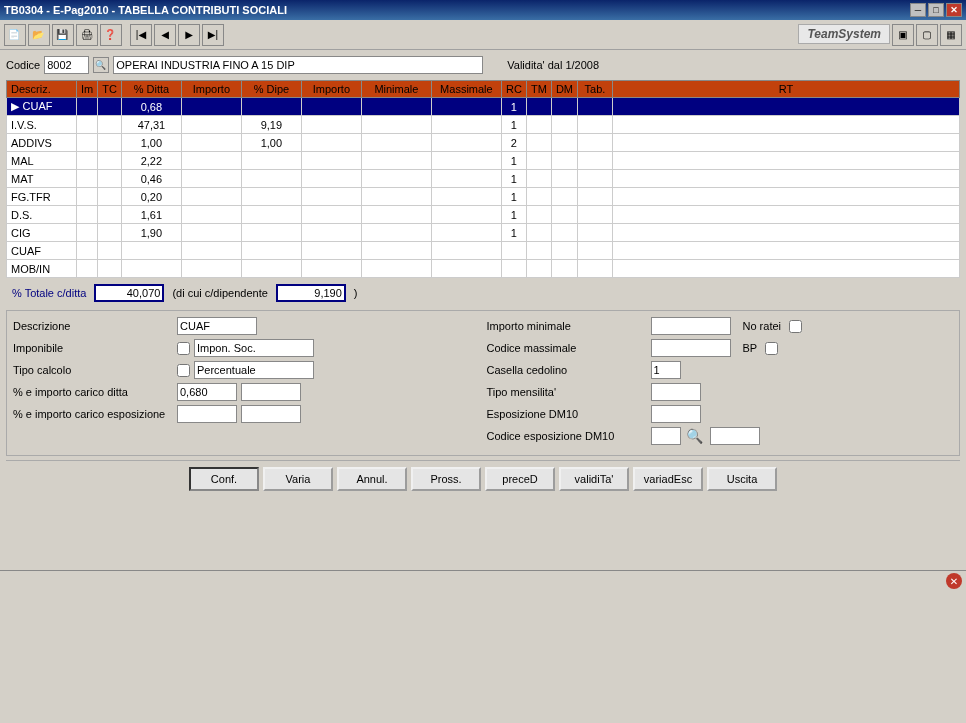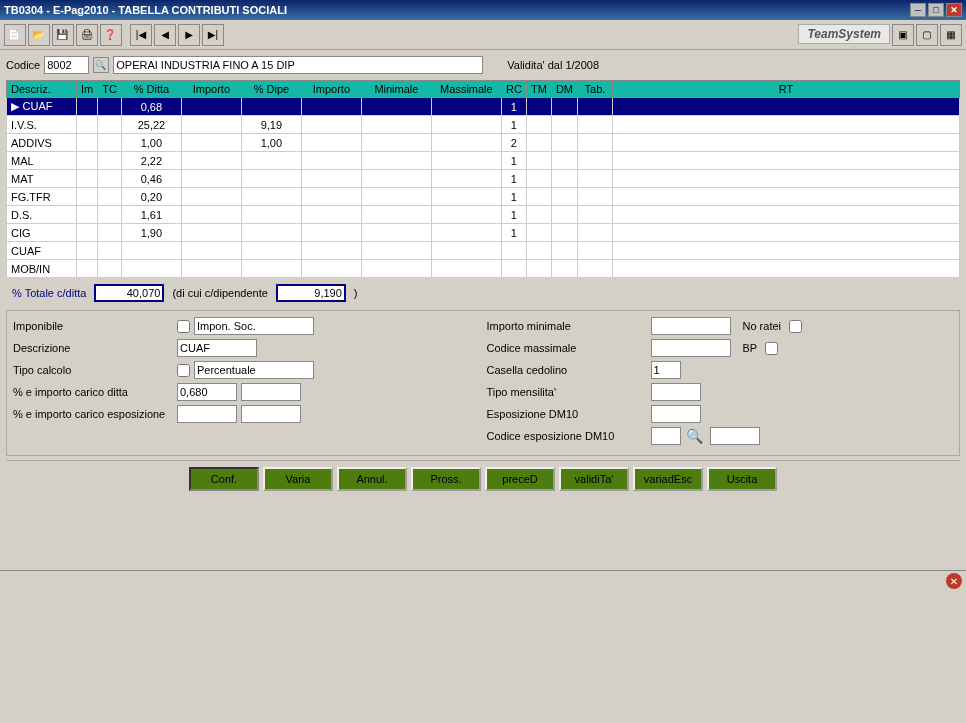--- a/index.html
+++ b/index.html
@@ -111,21 +111,21 @@
 
     
     .data-table {
       width: 100%;
       border-collapse: collapse;
       border: 1px solid #888;
       background: white;
       font-size: 11px;
     }
     .data-table th {
-      background: #14b8a6;
+      background: #c2410c;
       border: 1px solid #888;
       padding: 2px 4px;
       text-align: center;
       font-weight: normal;
       white-space: nowrap;
     }
     .data-table td {
       border: 1px solid #ccc;
       padding: 1px 4px;
       height: 18px;
@@ -206,21 +206,21 @@
       justify-content: center;
       gap: 4px;
       padding: 6px;
       background: #d4d0c8;
       border-top: 1px solid #aaa;
       margin-top: 4px;
     }
     .action-btn {
       min-width: 70px;
       height: 24px;
-      background: #4d7c0f;
+      background: #e5e5e5;
       border: 2px outset #f0f0f0;
       font-size: 11px;
       cursor: pointer;
       padding: 2px 6px;
       white-space: nowrap;
     }
     .action-btn.active {
       border: 2px inset #888;
     }
 
@@ -335,21 +335,21 @@
             <td class="center">1</td>
             <td class="center"></td>
             <td class="center"></td>
             <td class="center"></td>
             <td class="center"></td>
           </tr>
           <tr>
             <td class="">I.V.S.</td>
             <td class="center"></td>
             <td class="center"></td>
-            <td class="num">25,22</td>
+            <td class="num">47,31</td>
             <td class="num"></td>
             <td class="num">9,19</td>
             <td class="num"></td>
             <td class="num"></td>
             <td class="num"></td>
             <td class="center">1</td>
             <td class="center"></td>
             <td class="center"></td>
             <td class="center"></td>
             <td class="center"></td>
@@ -490,27 +490,27 @@
       <input class="totale-input" type="text" value="40,070" style="">
       <span>(di cui c/dipendente</span>
       <input class="totale-input" type="text" value="9,190" style="">
       <span>)</span>
     </div>
 
     <div class="bottom-section">
 
       <div class="bottom-left">
         <div class="form-row">
+          <span class="form-label" style="width:160px;">Descrizione</span>
+          <input class="form-input w80" type="text" value="CUAF" style="">
+        </div>
+        <div class="form-row">
           <span class="form-label" style="width:160px;">Imponibile</span>
           <input type="checkbox" class="checkbox-field" style="">
           <input class="form-input w120" type="text" value="Impon. Soc." style="">
-        </div>
-        <div class="form-row">
-          <span class="form-label" style="width:160px;">Descrizione</span>
-          <input class="form-input w80" type="text" value="CUAF" style="">
         </div>
         <div class="form-row">
           <span class="form-label" style="width:160px;">Tipo calcolo</span>
           <input type="checkbox" class="checkbox-field" style="">
           <input class="form-input w120" type="text" value="Percentuale" style="">
         </div>
         <div class="form-row">
           <span class="form-label" style="width:160px;">% e importo carico ditta</span>
           <input class="form-input w60" type="text" value="0,680" style="">
           <input class="form-input w60" type="text" value="" style="">

